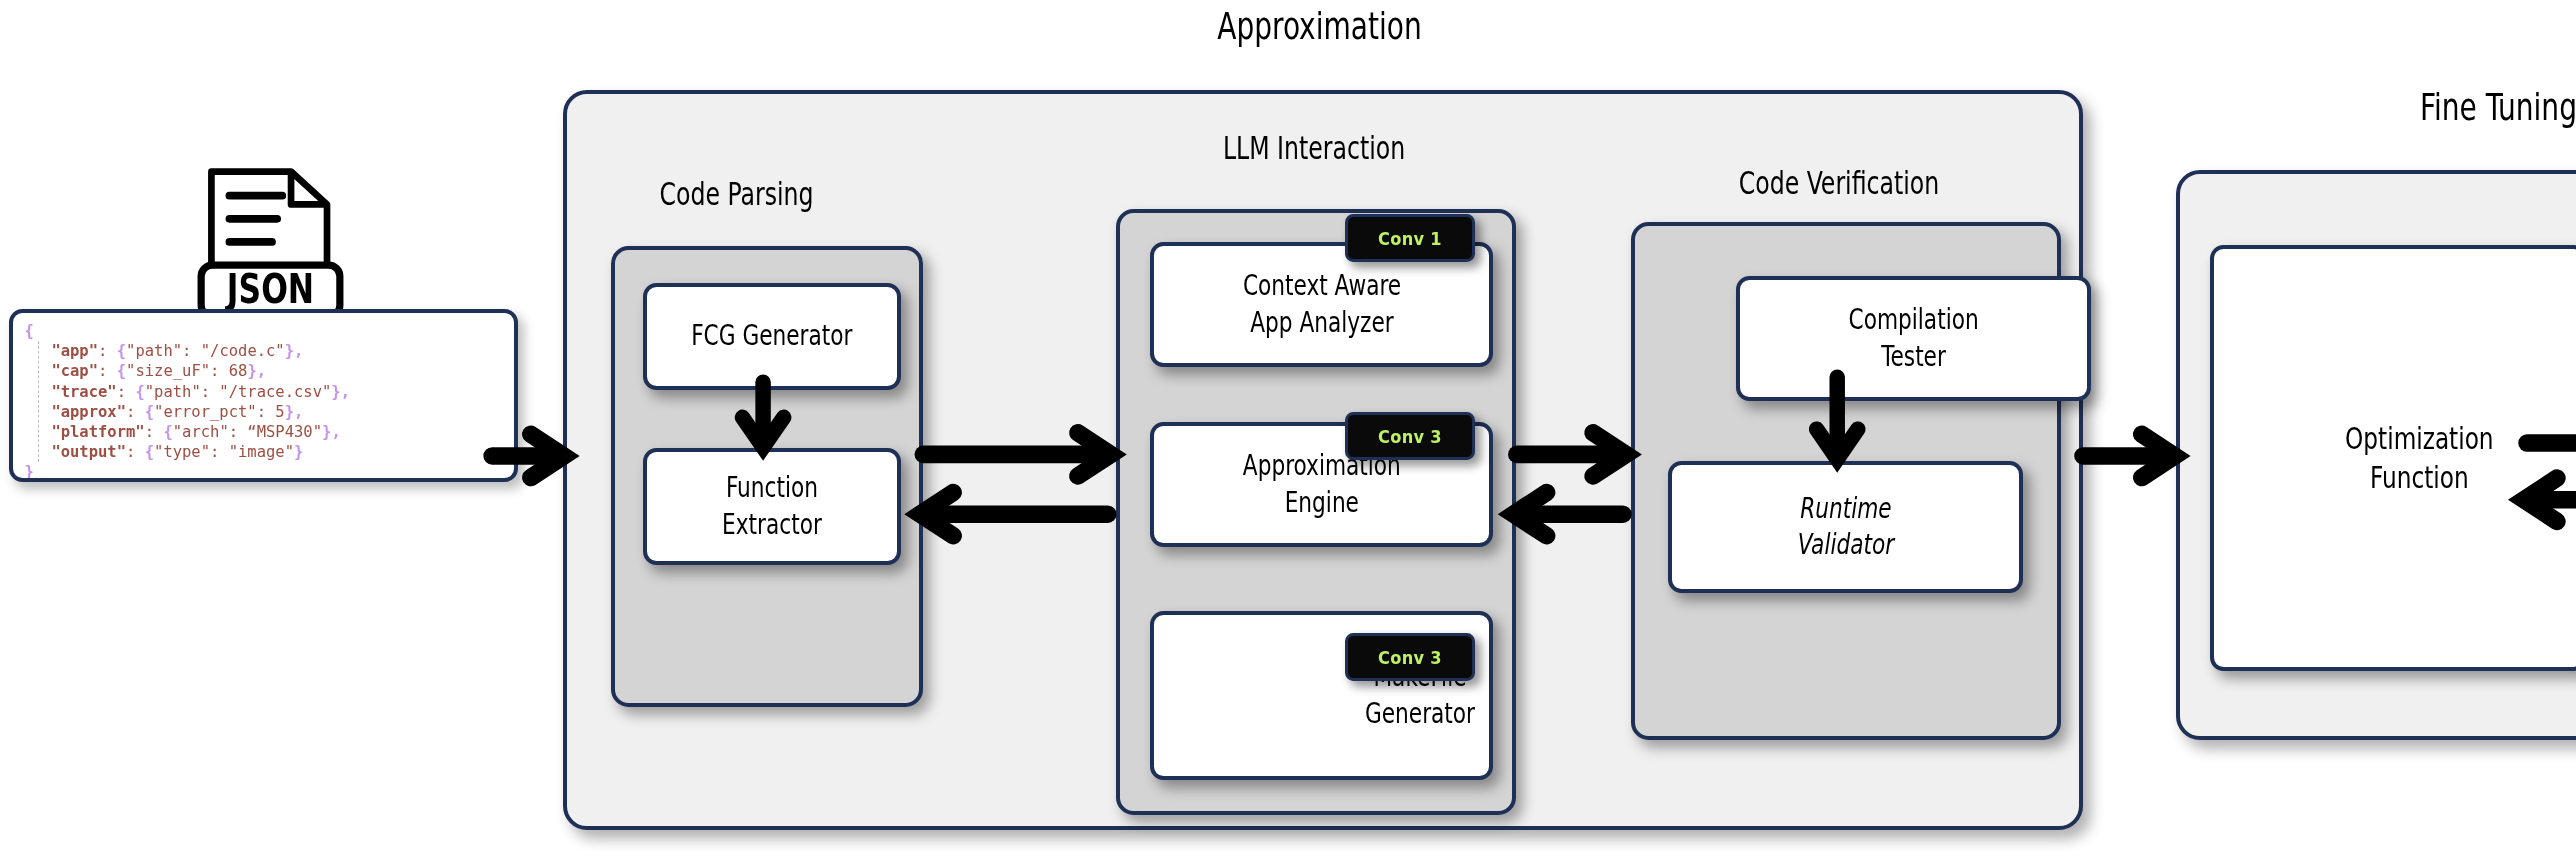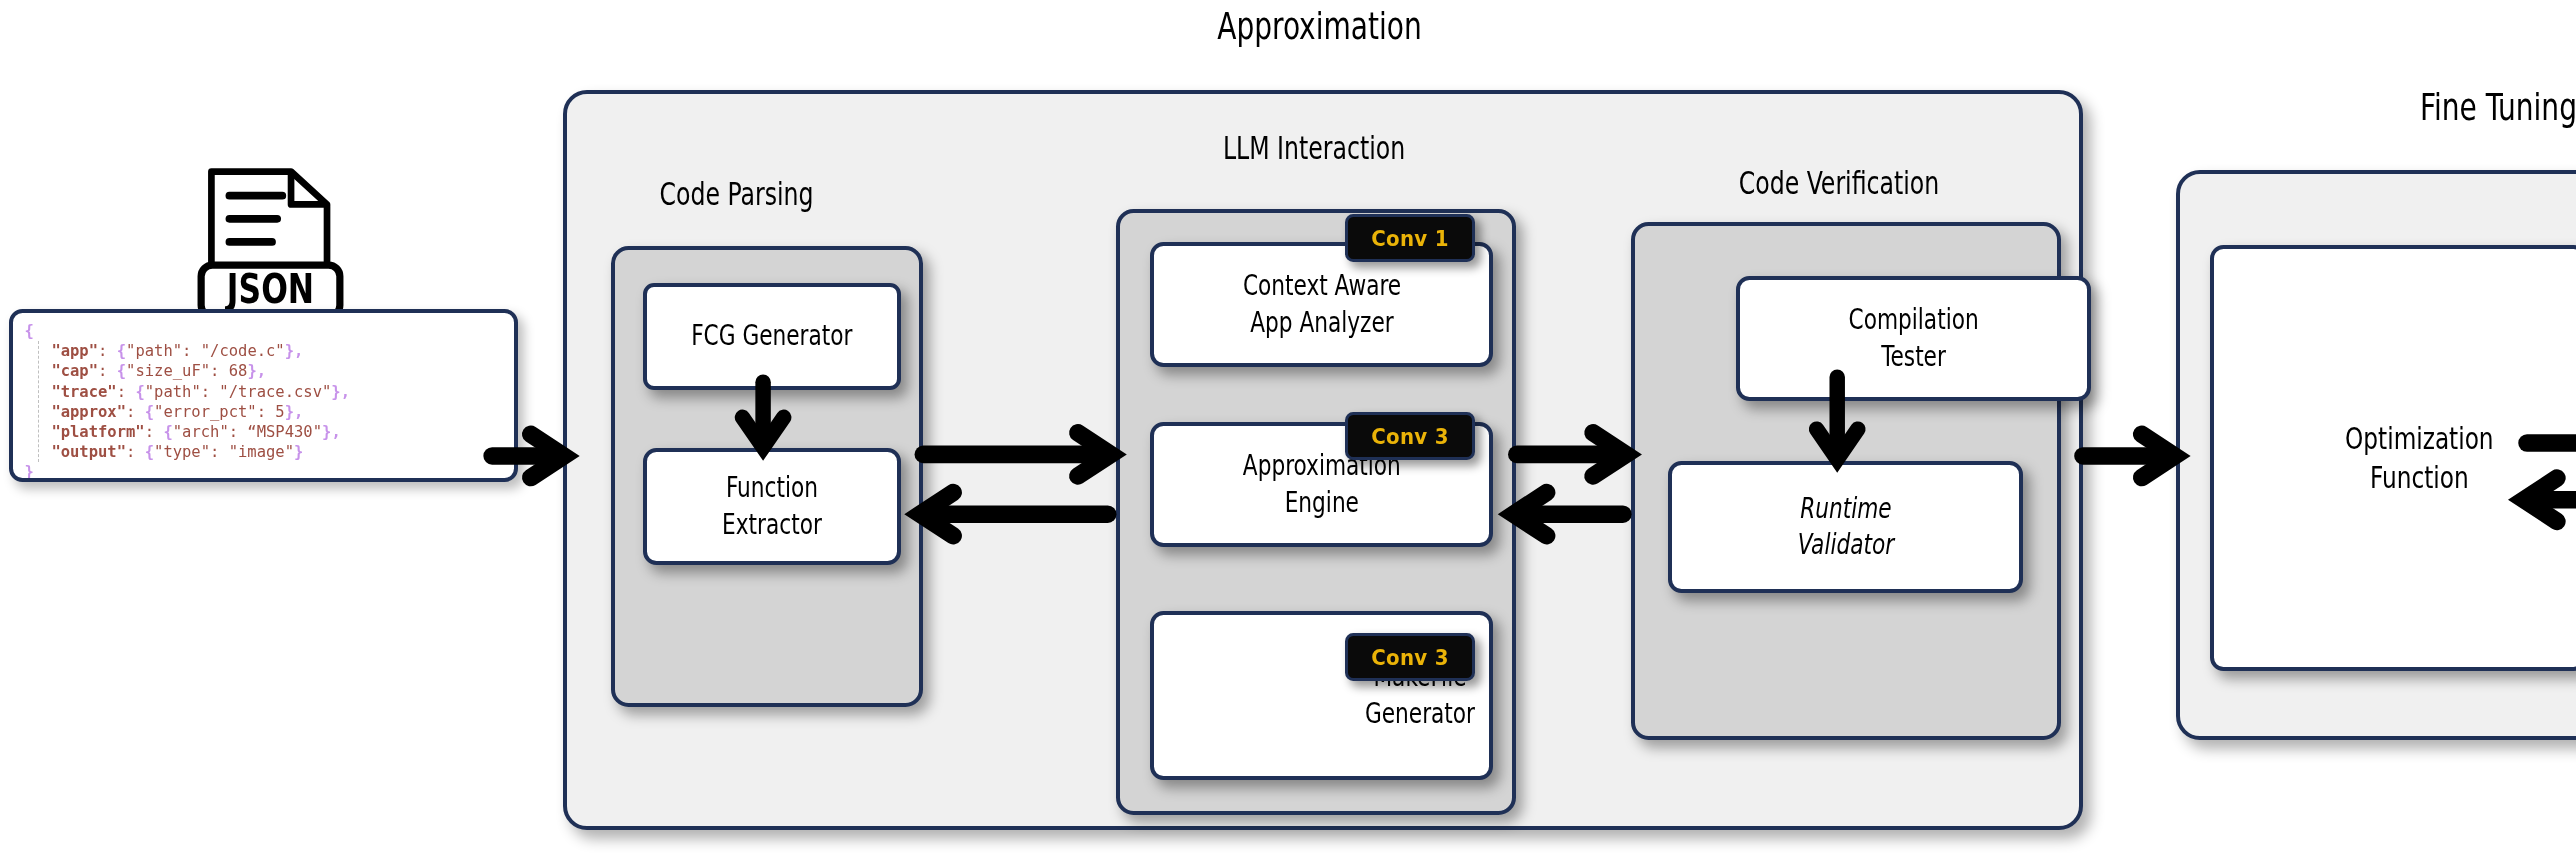--- a/index.html
+++ b/index.html
@@ -73,24 +73,24 @@
   }
   .node > span { display: block; transform: scaleX(0.86); }
   .node.ft { font-family: "DejaVu Sans Condensed", "Liberation Sans Narrow", "DejaVu Sans", sans-serif; }
 
   
   .conv-badge {
     position: absolute;
     background: #0a0a0a;
     border: 3.1px solid #1f3056;
     border-radius: 8.2px;
-    color: #eab308;
+    color: #bef264;
     font-family: "DejaVu Sans Condensed", "Liberation Sans Narrow", "DejaVu Sans", sans-serif;
     font-weight: bold;
-    font-size: 22px;
+    font-size: 18px;
     display: flex;
     align-items: center;
     justify-content: center;
     box-shadow: 5.2px 5.7px 9.3px rgba(0,0,0,0.40);
     z-index: 30;
     letter-spacing: 0.3px;
   }
 
   
   .json-box {
@@ -146,21 +146,21 @@
     </div>
   <div class="json-brace">}</div>
 </div>
 
 <div class="phase-title" style="left:1139px; top:4.1px; width:361px;">Approximation</div>
 
 <div class="phase-panel" style="left:563px; top:90px; width:1512px; height:732px;"></div>
 
 <div class="section-title" style="left:592px; top:175px; width:289px;">Code Parsing</div>
 <div class="group-panel" style="left:611px; top:246px; width:304px; height:453px;"></div>
-<div class="node" style="left:643px; top:283px; width:240px; height:93px;border-radius:11px;">
+<div class="node" style="left:643px; top:283px; width:240px; height:93px;">
   <span>FCG Generator</span>
 </div>
 <div class="node" style="left:643px; top:448px; width:240px; height:103px;">
   <span style="white-space:pre-line;">Function
 Extractor</span>
 </div>
 
 <div class="section-title" style="left:1113px; top:129px; width:402px;">LLM Interaction</div>
 <div class="group-panel" style="left:1116px; top:209px; width:392px; height:598px;"></div>
 

